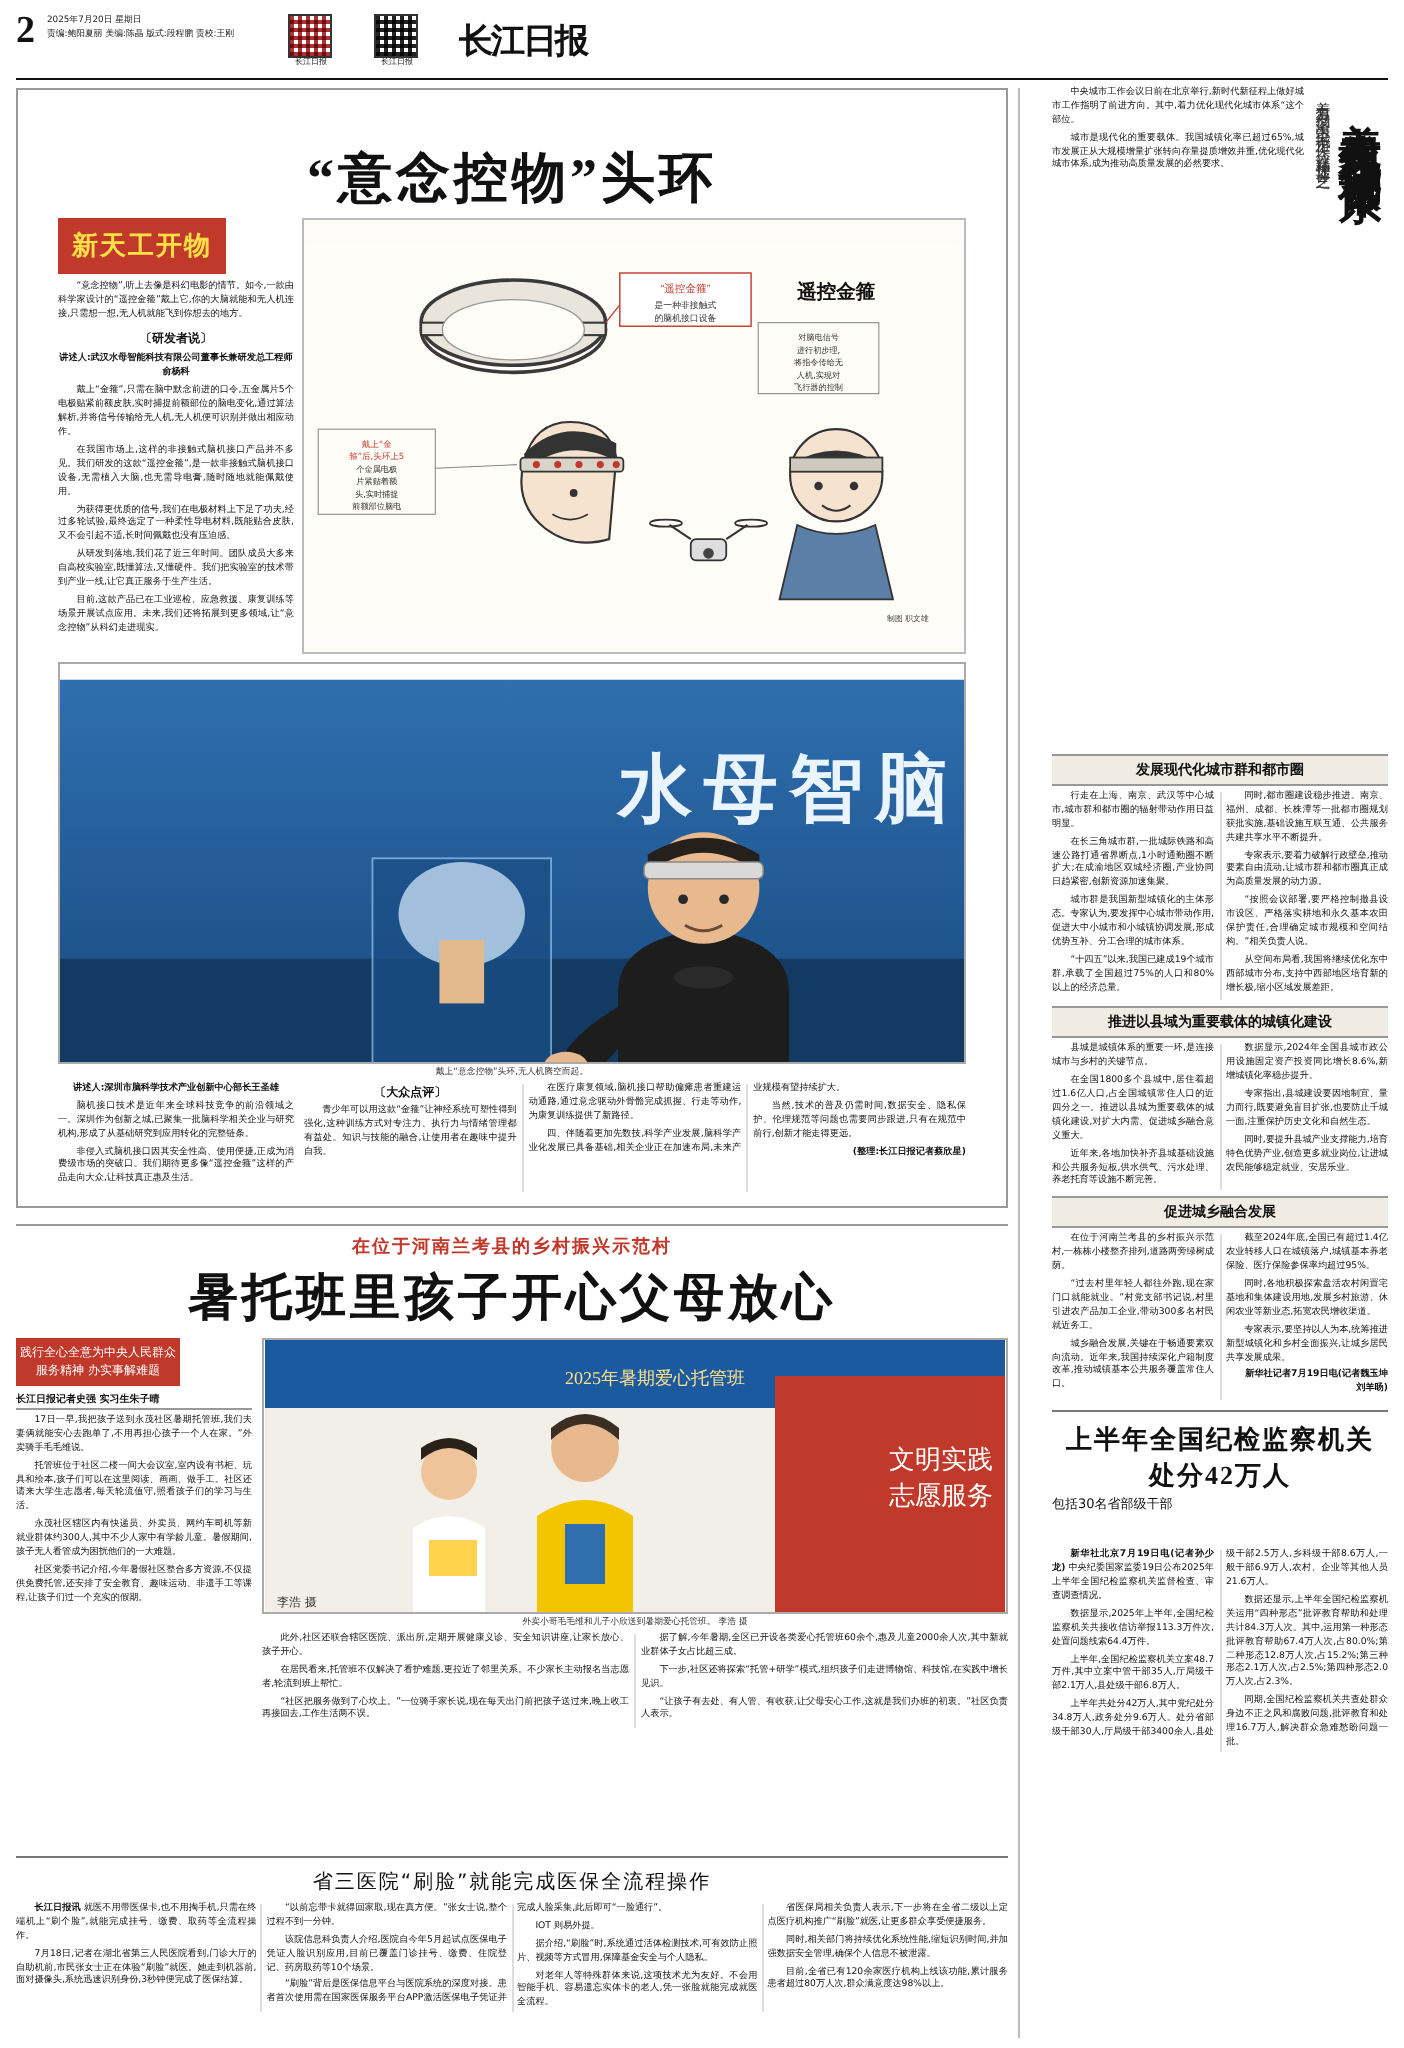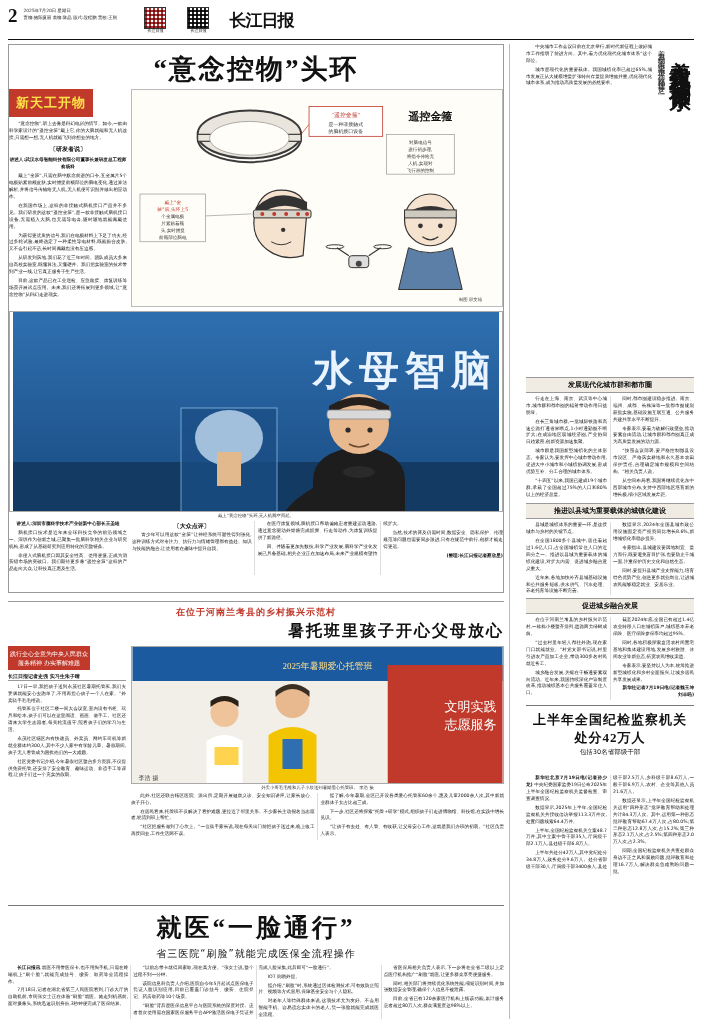--- a/index.html
+++ b/index.html
@@ -29,53 +29,53 @@
       repeating-linear-gradient(90deg,#a33 0 2px,transparent 2px 4px); }
   .qr-cap { font-size:4px; text-align:center; line-height:1.2; width:24px;}
   .logo-cj { font-size:17px; font-weight:bold; color:#111; font-family:"Liberation Serif",serif; letter-spacing:-1px; }
 
   
   .body-grid { display:flex; gap:5px; margin-top:4px; height:975px; }
   .left-col { width:496px; display:flex; flex-direction:column; gap:4px;}
   .right-col { width:185px; border-left:0.5px solid #bbb; padding-left:16px; position:relative;}
 
   
-  .block { border:0.7px solid #999; padding:0; position:relative; }
+  .block { border:0.7px solid #999; padding:20px; position:relative; }
   .headline-main { font-size:27px; font-weight:bold; text-align:center; font-family:"Liberation Serif",serif; letter-spacing:2px; margin:6px 0 2px;}
   .subhead { font-size:10px; text-align:center; letter-spacing:1px; margin-bottom:4px;}
   .brand-badge { background:#c0392b; color:#fde047; font-size:13px; font-weight:bold; padding:5px 7px; display:inline-block; letter-spacing:1px;}
   .tiny { font-size:4.6px; line-height:1.5; text-align:justify; }
   .tiny p { margin:0 0 2px; text-indent:2em;}
 
   .art-top { display:flex; gap:4px; margin-top:2px;}
   .art-left { width:118px; }
   .art-right { flex:1;border-radius:14px; }
 
   .illus { border:0.5px solid #bbb; background:#fdfcf8; position:relative; overflow:hidden;}
   .cap { font-size:4.4px; text-align:center; color:#333; padding:1px 0;}
 
   
   .photo { position:relative; overflow:hidden; border:0.5px solid #aaa;}
 
   
   .sec-title-sm { font-size:9px; text-align:center; color:#c0392b; font-weight:bold; letter-spacing:1px;}
-  .sec-title-lg { font-size:16px; text-align:right; font-weight:bold; font-family:"Liberation Serif",serif; letter-spacing:2px; margin-top:2px;}
+  .sec-title-lg { font-size:25px; text-align:center; font-weight:bold; font-family:"Liberation Serif",serif; letter-spacing:2px; margin-top:2px;}
 
   .redbar { background:#c0392b; color:#fff; font-size:6px; text-align:center; padding:3px 2px; line-height:1.5; width:82px;}
 
   
   .sec3-title { font-size:25px; font-weight:bold; text-align:center; font-family:"Liberation Serif",serif; letter-spacing:3px;}
   .sec3-sub { font-size:10px; text-align:center; letter-spacing:1px; margin:3px 0 4px;}
 
   
   .vert-title { writing-mode:vertical-rl; text-orientation:upright; font-size:21px; font-weight:bold; font-family:"Liberation Serif",serif; letter-spacing:3px; height:330px; }
   .vert-sub { writing-mode:vertical-rl; text-orientation:upright; font-size:7.5px; letter-spacing:2px; height:175px; color:#333;}
   .r-head { font-size:7px; font-weight:bold; text-align:center; background:#f0ece4; border-top:0.5px solid #999; border-bottom:0.5px solid #999; padding:2px 0; margin:3px 0;}
   .r-title-big { font-size:13px; font-weight:bold; text-align:center; font-family:"Liberation Serif",serif; line-height:1.35; margin:4px 0 2px; letter-spacing:1px;}
-  .r-title-sub { font-size:6.5px; text-align:center; margin-bottom:18px;}
+  .r-title-sub { font-size:6.5px; margin-bottom:18px;}
 
   .cols2 { column-count:2; column-gap:6px; column-rule:0.4px solid #ddd;}
   .cols3 { column-count:3; column-gap:6px; column-rule:0.4px solid #ddd;}
   .cols4 { column-count:4; column-gap:5px; column-rule:0.4px solid #ddd;}
   .divider { border-top:0.7px solid #999; margin:4px 0;}
   .dbl-divider { border-top:1.2px double #777; margin:5px 0;}
 </style>
 </head>
 <body>
 
@@ -297,21 +297,20 @@
               <p>据了解,今年暑期,全区已开设各类爱心托管班60余个,惠及儿童2000余人次,其中新就业群体子女占比超三成。</p>
               <p>下一步,社区还将探索“托管+研学”模式,组织孩子们走进博物馆、科技馆,在实践中增长见识。</p>
               <p>“让孩子有去处、有人管、有收获,让父母安心工作,这就是我们办班的初衷。”社区负责人表示。</p>
             </div>
           </div>
         </div>
       </div>
 
       <div>
         <div class="dbl-divider"></div>
-        <div class="sec3-title">就医“一脸通行”</div>
         <div class="sec3-sub">省三医院“刷脸”就能完成医保全流程操作</div>
         <div class="tiny cols4" style="margin-top:3px;">
           <p><b>长江日报讯</b> 就医不用带医保卡,也不用掏手机,只需在终端机上“刷个脸”,就能完成挂号、缴费、取药等全流程操作。</p>
           <p>7月18日,记者在湖北省第三人民医院看到,门诊大厅的自助机前,市民张女士正在体验“刷脸”就医。她走到机器前,面对摄像头,系统迅速识别身份,3秒钟便完成了医保结算。</p>
           <p>“以前忘带卡就得回家取,现在真方便。”张女士说,整个过程不到一分钟。</p>
           <p>该院信息科负责人介绍,医院自今年5月起试点医保电子凭证人脸识别应用,目前已覆盖门诊挂号、缴费、住院登记、药房取药等10个场景。</p>
           <p>“刷脸”背后是医保信息平台与医院系统的深度对接。患者首次使用需在国家医保服务平台APP激活医保电子凭证并完成人脸采集,此后即可“一脸通行”。</p>
           <p>IOT 则易外提。</p>
           <p>据介绍,“刷脸”时,系统通过活体检测技术,可有效防止照片、视频等方式冒用,保障基金安全与个人隐私。</p>
           <p>对老年人等特殊群体来说,这项技术尤为友好。不会用智能手机、容易遗忘实体卡的老人,凭一张脸就能完成就医全流程。</p>

